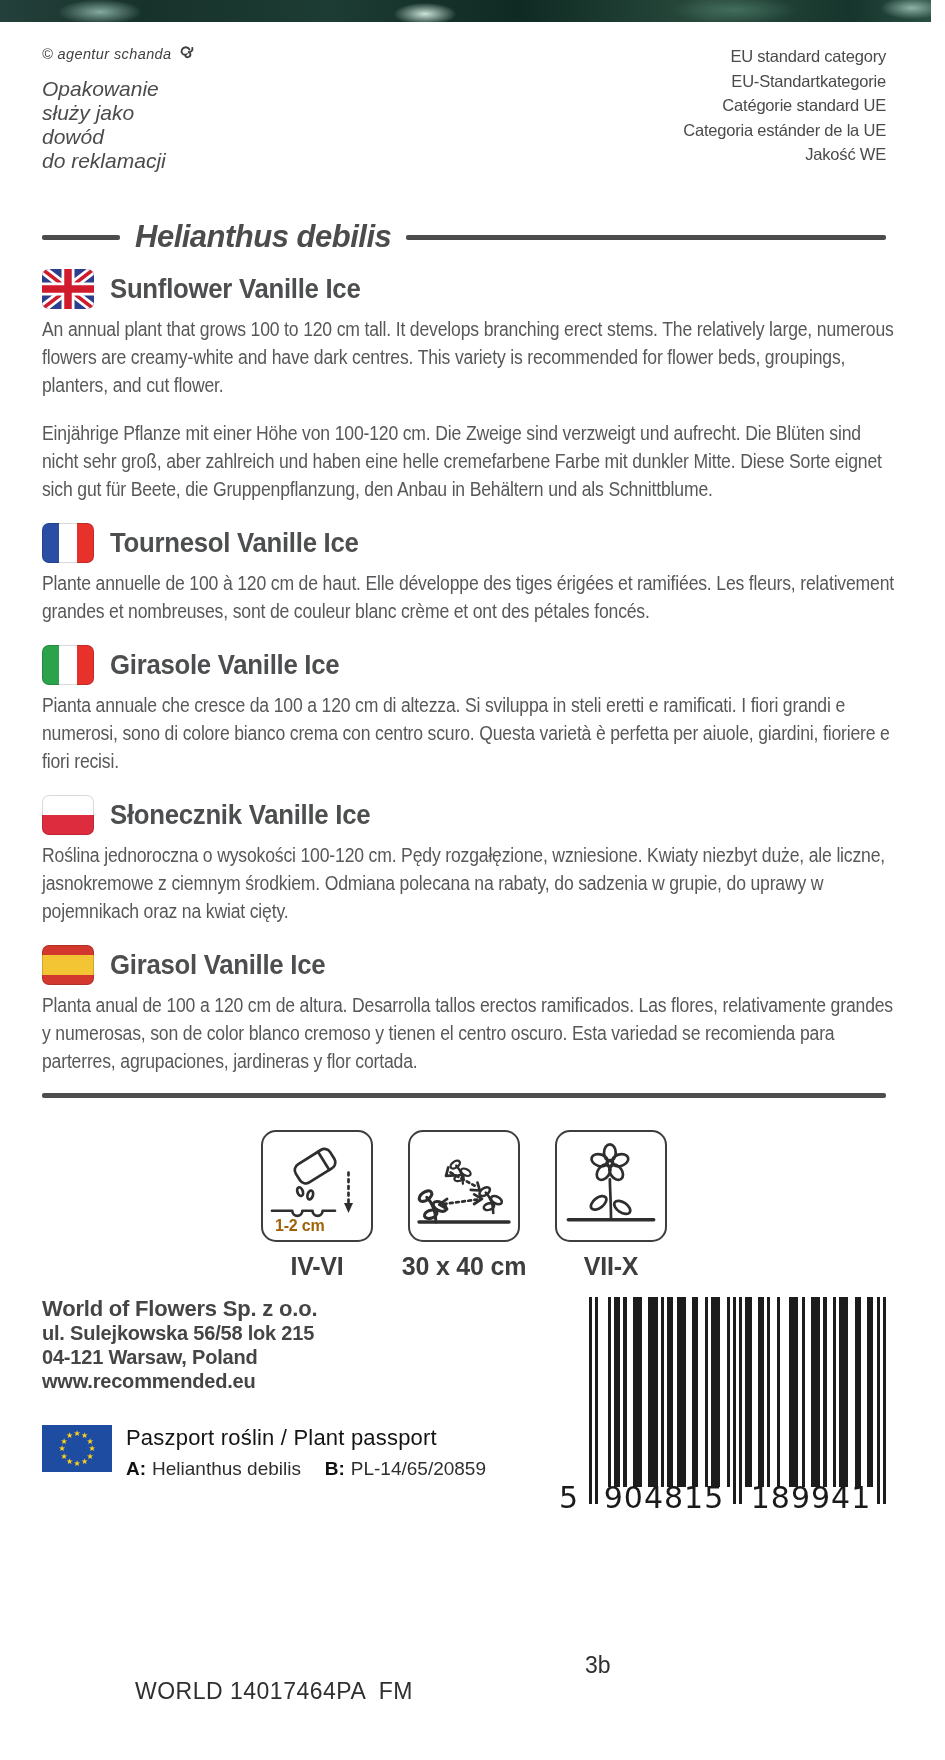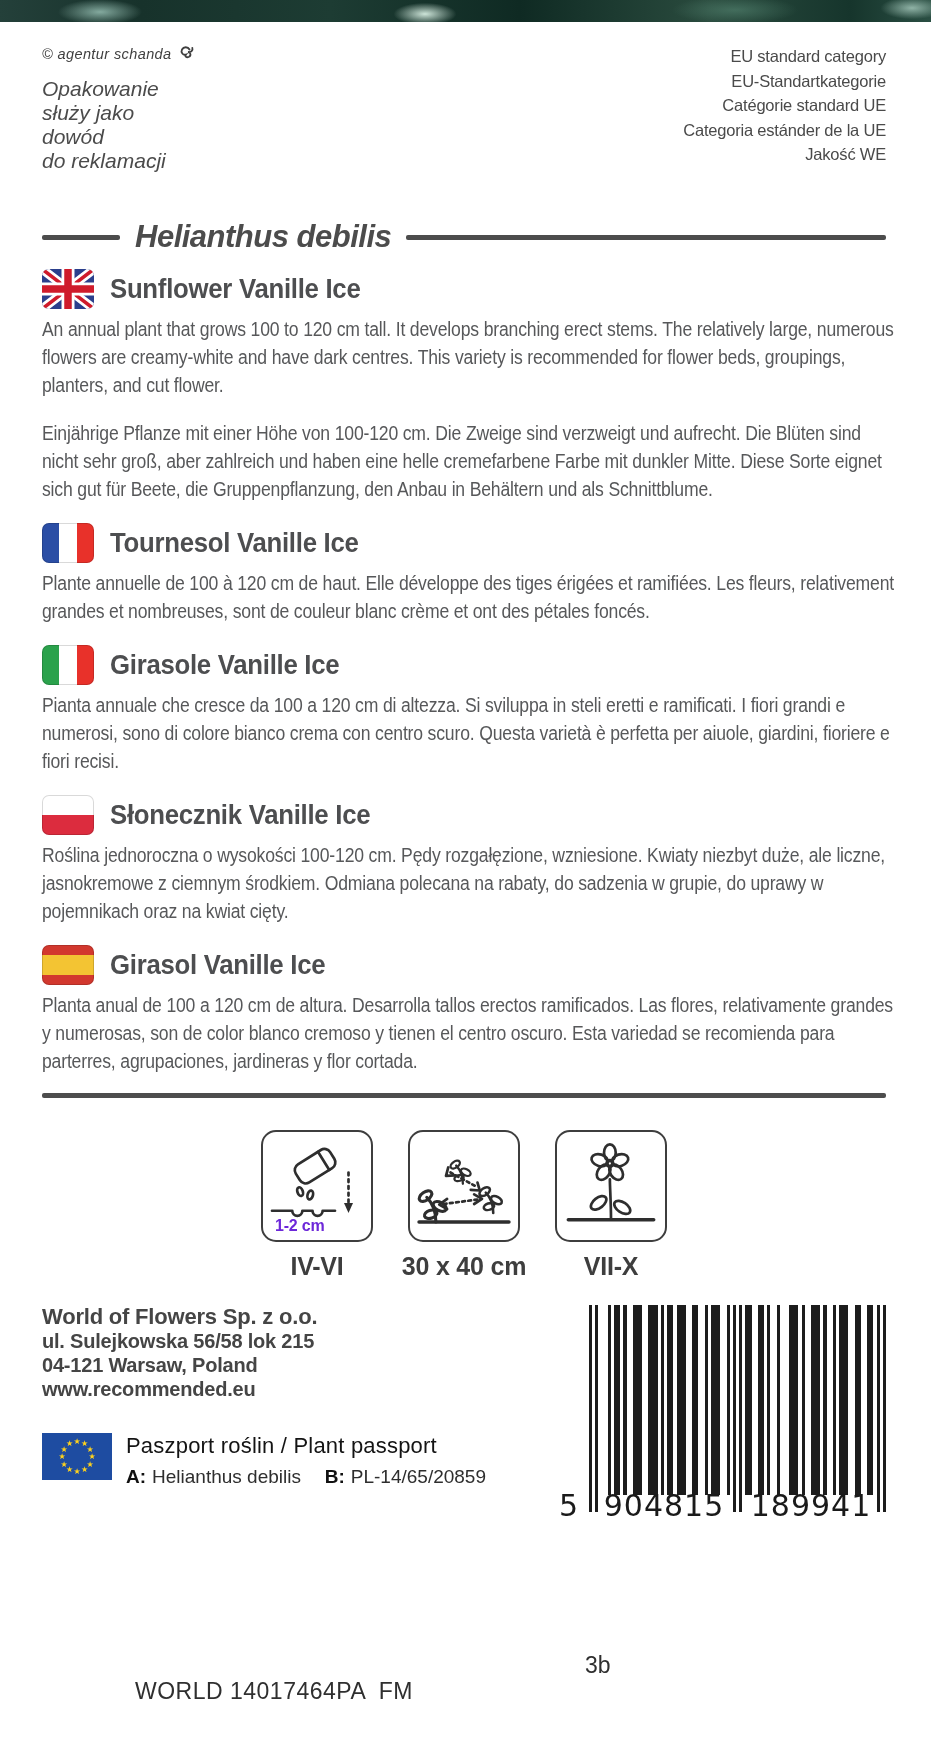--- a/index.html
+++ b/index.html
@@ -42,24 +42,24 @@
   .sec-text{margin-top:6px;width:975px;transform:scaleX(.88);transform-origin:0 0;
             font-size:20px;line-height:28px;letter-spacing:-0.2px;color:#57585a;}
   .watermark{position:absolute;left:315px;top:30px;z-index:-1;font-size:37px;color:#c9c9c9;opacity:.85;letter-spacing:.5px;}
   
   .divider{margin-top:18px;height:5px;background:#4d4d4d;border-radius:2px;}
   
   .picto-row{margin-top:32px;display:flex;justify-content:center;gap:35px;}
   .picto-col{display:flex;flex-direction:column;align-items:center;width:112px;}
   .picto-box{position:relative;width:112px;height:112px;border:2.5px solid #3e3e3e;border-radius:15px;box-sizing:border-box;background:#fff;}
   .picto-box svg{display:block;width:100%;height:100%;}
-  .depth-label{position:absolute;left:12px;bottom:5px;font-size:16px;font-weight:600;color:#6d28d9;letter-spacing:-0.2px;}
+  .depth-label{position:absolute;left:12px;bottom:5px;font-size:16px;font-weight:600;color:#a16207;letter-spacing:-0.2px;}
   .picto-label{margin-top:10px;font-size:25px;font-weight:bold;color:#3e3e3e;white-space:nowrap;letter-spacing:-0.2px;}
   
-  .bottom-row{margin-top:24px;display:flex;}
+  .bottom-row{margin-top:16px;display:flex;}
   .addr{font-weight:bold;color:#454545;line-height:24px;font-size:20px;letter-spacing:-0.2px;}
   .addr .first{font-size:22px;}
   .passport{margin-top:32px;display:flex;align-items:flex-start;gap:14px;}
   .pp-title{font-size:22px;font-weight:normal;color:#141414;letter-spacing:.2px;}
   .pp-fields{display:flex;margin-top:7px;font-size:19px;color:#2e2e2e;width:360px;}
   .pp-label{font-weight:bold;color:#111;margin-right:6px;}
   .pp-b{margin-left:auto;display:flex;}
   
   .barcode{margin-left:auto;position:relative;width:297px;height:218px;flex:none;}
   .bc-bars{display:flex;align-items:flex-start;height:207px;}

